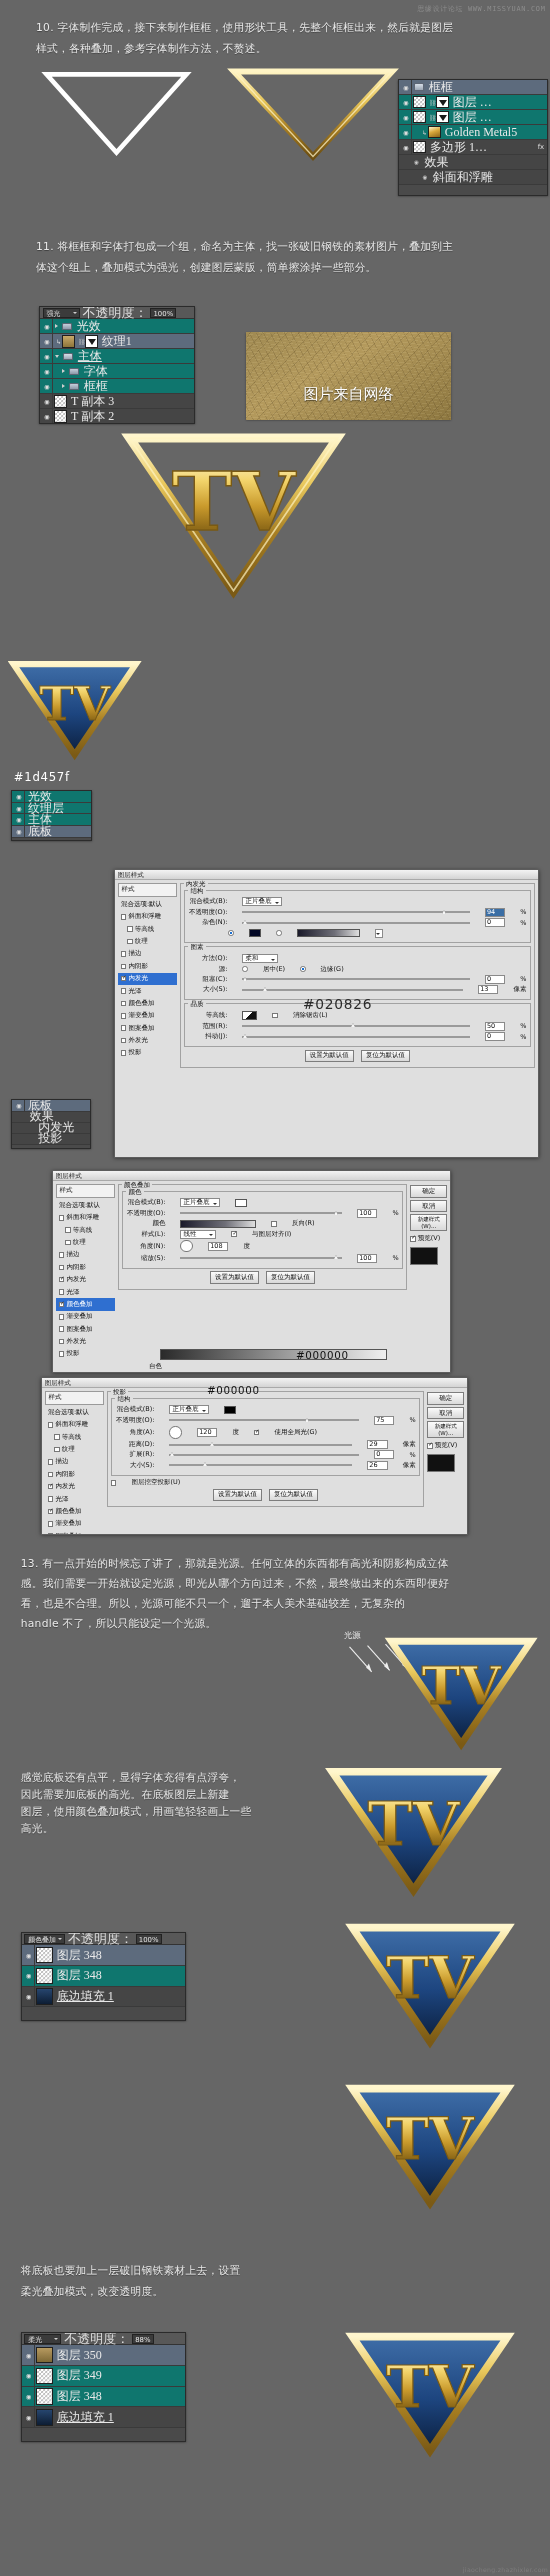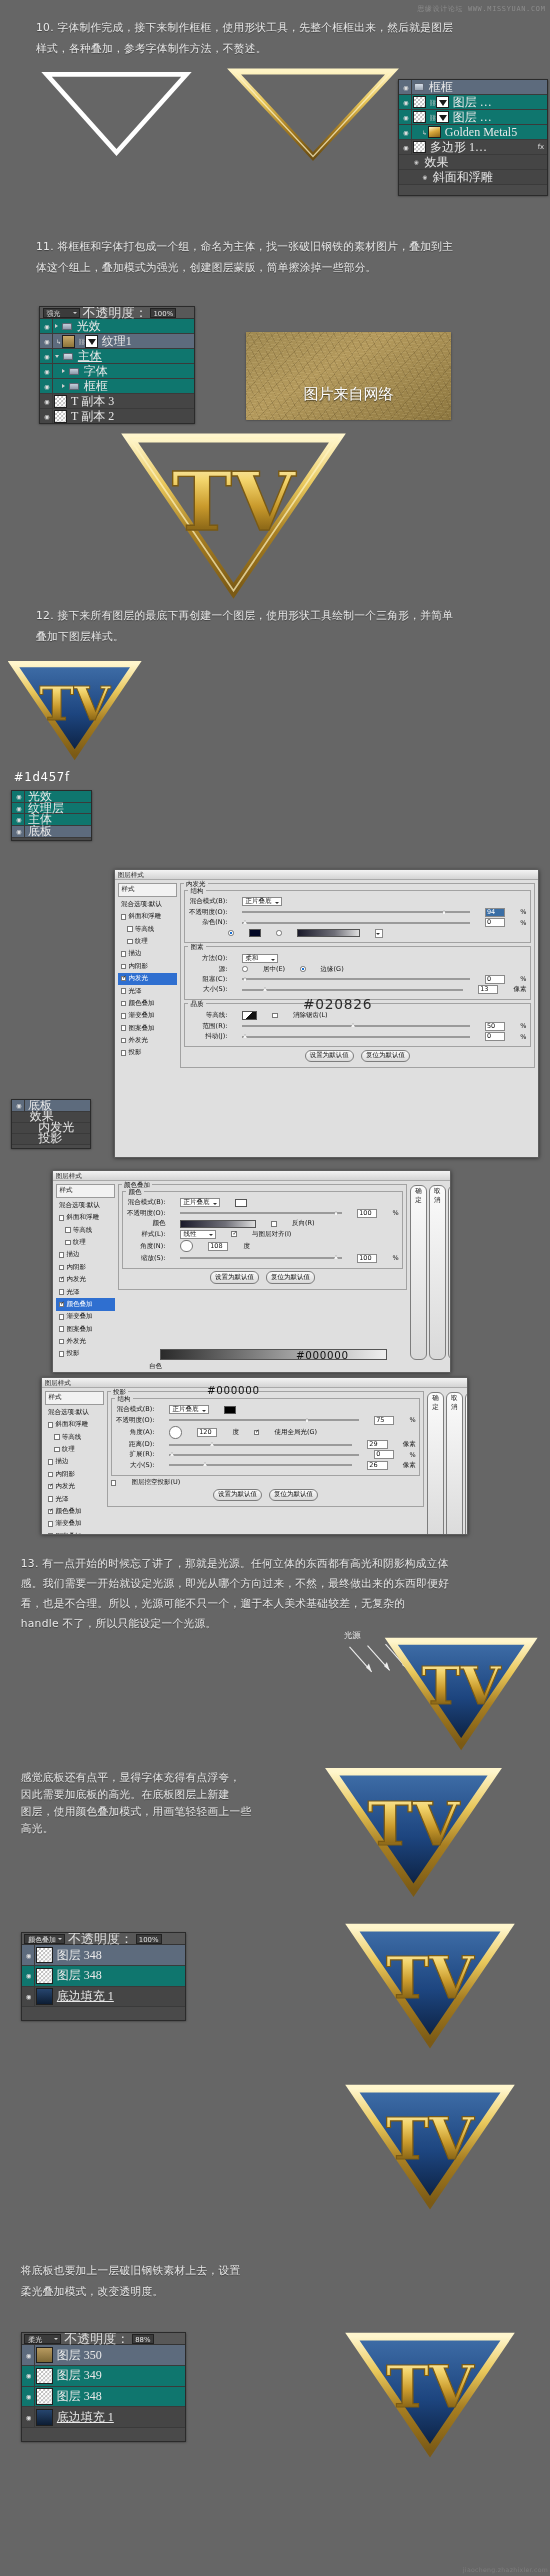--- a/index.html
+++ b/index.html
@@ -140,23 +140,23 @@
   .num-in.hl{ background:#3a6ea5; color:#fff; }
   .slider{ flex:1; height:2.1px; background:#bdbdbd; border:0.7px solid #9a9a9a; position:relative; }
   .slider .kn{ position:absolute; top:-2.8px; width:0;height:0;border-left:2.8px solid transparent;border-right:2.8px solid transparent;border-bottom:4.8px solid #f5f5f5; filter:drop-shadow(0 0 0.7px #555);}
   .swatch{ width:12.4px;height:7.6px;border:0.7px solid #555; }
   .radio{ width:5.5px;height:5.5px;border-radius:50%;border:0.7px solid #777;background:#fff;display:inline-block;flex:0 0 5.5px;}
   .radio.on{ background:radial-gradient(#1a6fd0 45%, #fff 50%); }
   .gradbar{ width:63px;height:7.6px;border:0.7px solid #555;
      background:linear-gradient(90deg,#1a1a2a,#6f6f78 60%,rgba(255,255,255,0));}
   .btn{
     background:linear-gradient(#fbfbfb,#d9d9d9); border:0.7px solid #7d7d7d;
-    font-size:6.5px; padding:0.7px 4.1px; text-align:center; border-radius:6px;
-  }
-  .btncol{ display:flex; flex-direction:row; gap:2.1px; width:37px; flex:0 0 37px; padding-top:1.4px;}
+    font-size:6.5px; padding:0.7px 4.1px; text-align:center; border-radius:0;
+  }
+  .btncol{ display:flex; flex-direction:column; gap:2.1px; width:37px; flex:0 0 37px; padding-top:1.4px;}
   .chk-line{ display:flex;align-items:center;gap:2.1px;font-size:6.5px;margin-top:1.4px;}
   .prevbox{ width:27.5px;height:18px;border:0.7px solid #777;background:#111;margin-top:2.1px;}
 
   
   .hexcap{ position:absolute; color:#fff; font-size:11.7px; font-family:"DejaVu Sans", sans-serif; letter-spacing:0.7px;}
   .hexcap.dark{ color:#111; }
 
   
   .emblem { position:absolute; }
   .arrow-lbl{ position:absolute; color:#eee; font-size:8.3px; }
@@ -323,22 +323,20 @@
         <stop offset="55%" stop-color="#c99a2c"></stop>
           <stop offset="78%" stop-color="#8f6a18"></stop>
         <stop offset="100%" stop-color="#e3c261"></stop>
       </linearGradient>
     </defs>
     <polygon points="14,16 316,16 165,238" fill="none" stroke="url(#gbar)" stroke-width="13"></polygon>
     <polygon points="14,16 316,16 165,238" fill="none" stroke="#fff3c2" stroke-width="2.5" opacity=".7"></polygon>
     <text x="165" y="150" text-anchor="middle" font-size="118" font-weight="bold" font-family="DejaVu Serif, serif" fill="url(#gtxt)" stroke="#7a5a14" stroke-width="2">TV</text>
   </svg>
 
-  <div class="para" style="left:36px; top:606px; width:496px;">12. 接下来所有图层的最底下再创建一个图层，使用形状工具绘制一个三角形，并简单
-叠加下图层样式。</div>
 
   <svg class="emblem" style="left:8.3px; top:657px;" width="134" height="107" viewBox="0 0 195 155">
     <defs>
       <linearGradient id="blue1" x1="0" y1="0" x2="0" y2="1">
         <stop offset="0%" stop-color="#3f6ea8"></stop>
           <stop offset="55%" stop-color="#1d457f"></stop>
         <stop offset="100%" stop-color="#0b1e3c"></stop>
       </linearGradient>
     </defs>
     <polygon points="8,10 186,10 97,142" fill="url(#blue1)"></polygon>

